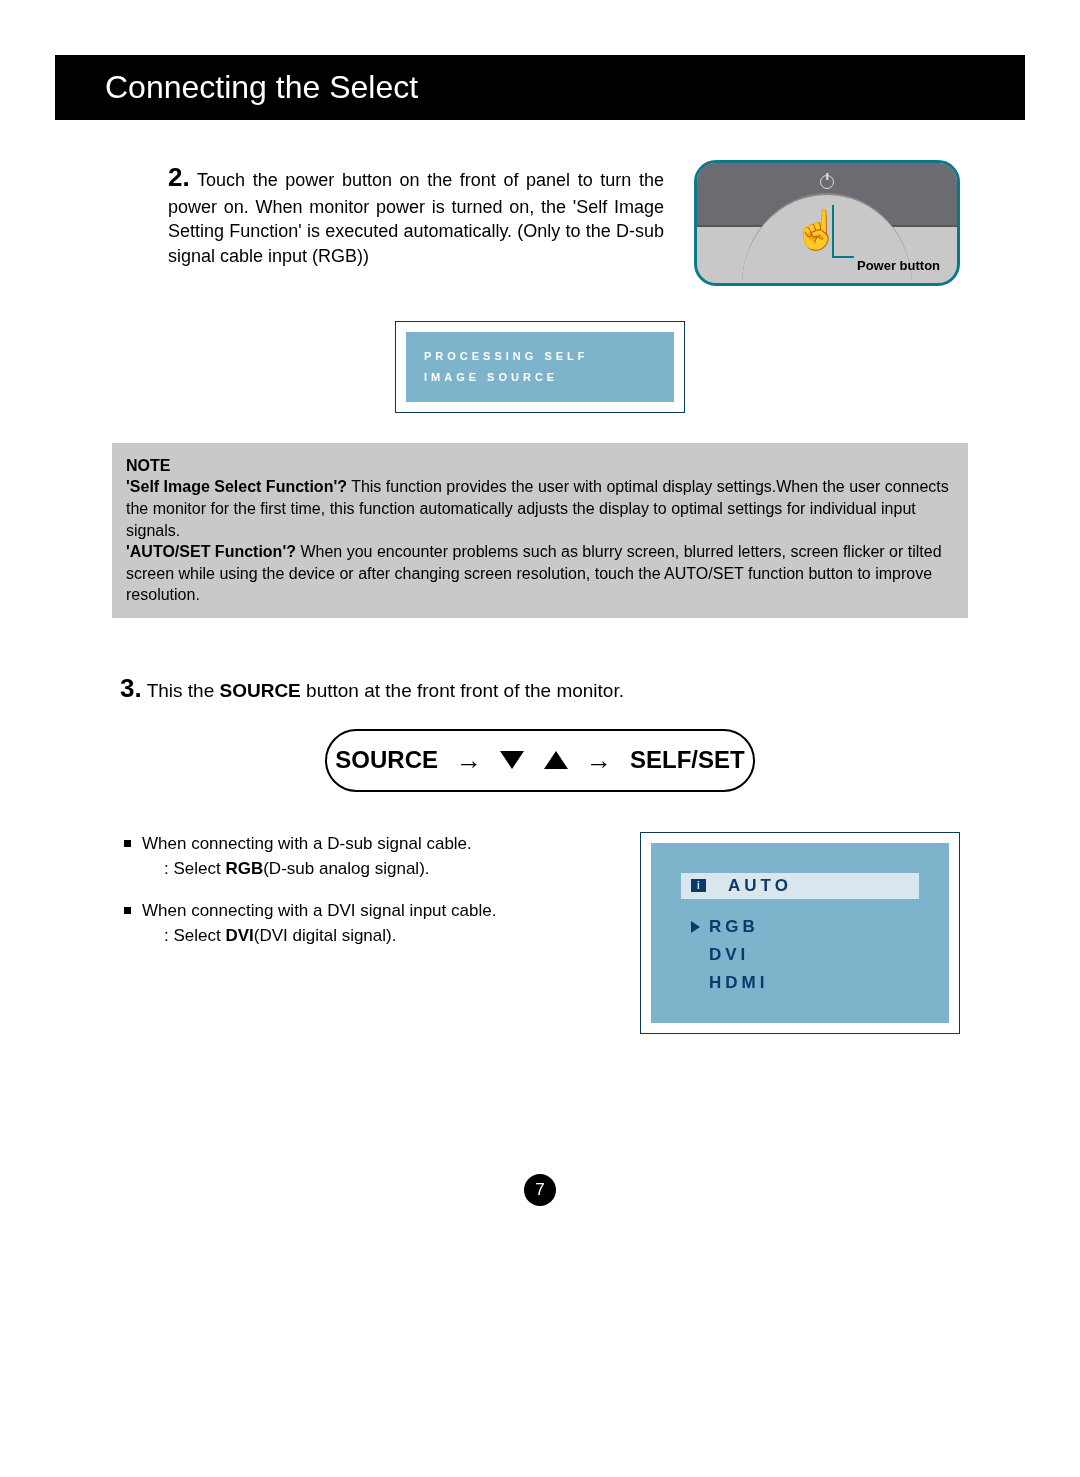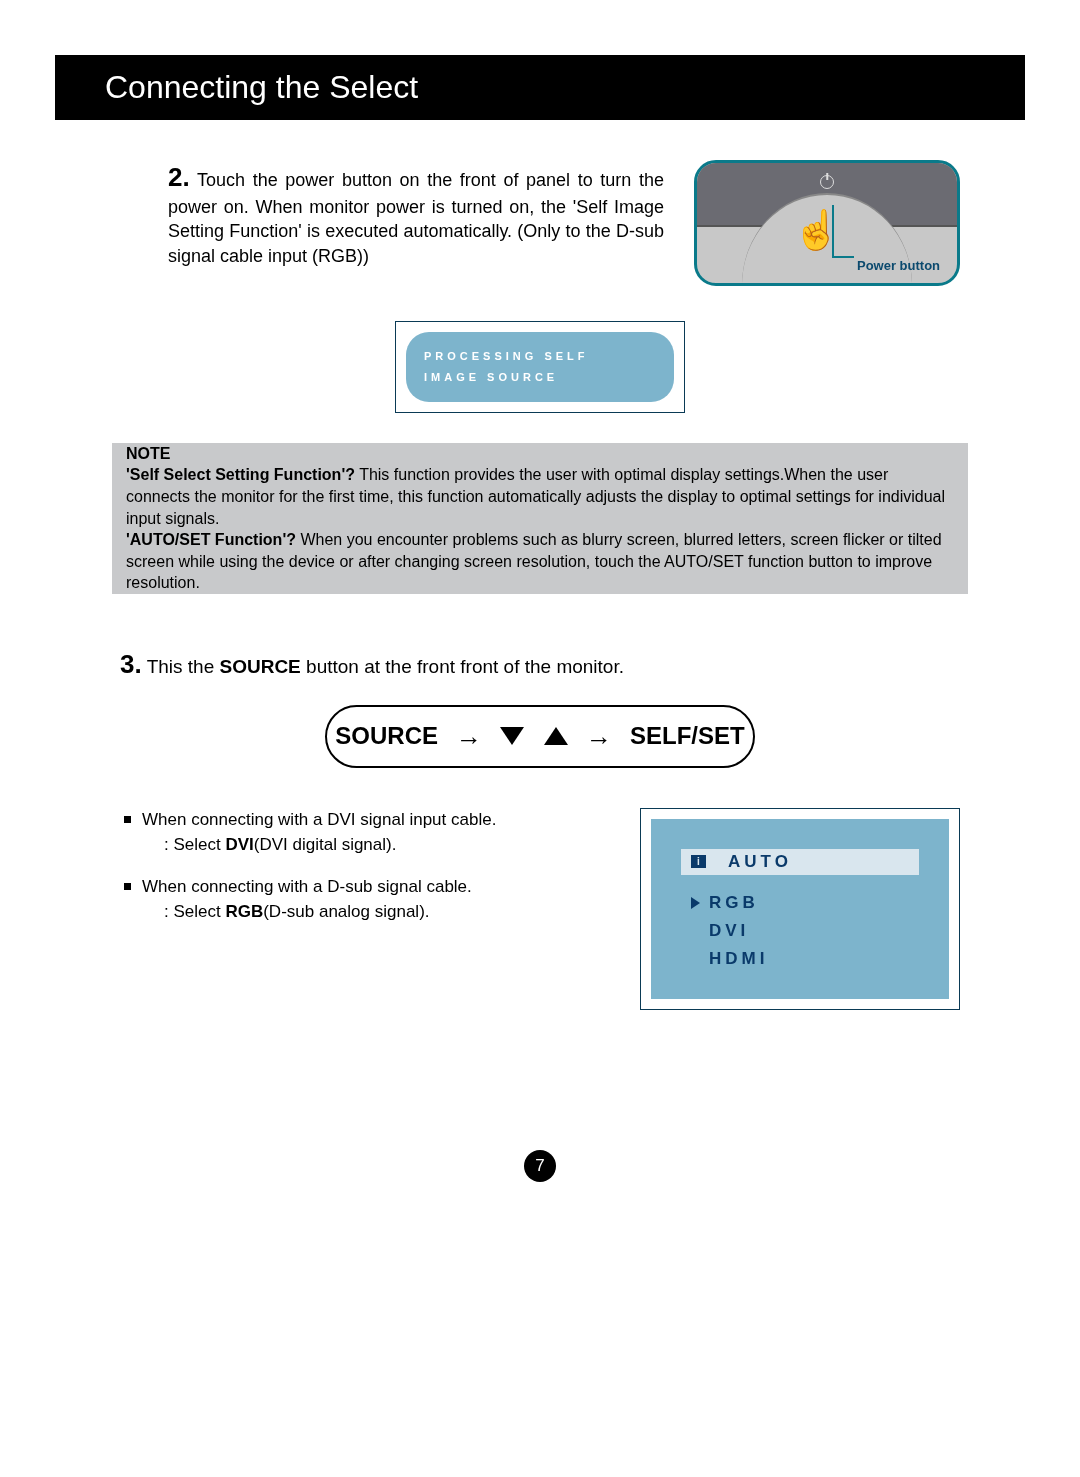--- a/index.html
+++ b/index.html
@@ -106,42 +106,41 @@
     width: 22px;
     height: 2px;
     background: #0a7a8a;
   }
   .power-label {
     position: absolute;
     bottom: 10px;
     left: 160px;
     font-size: 13px;
     font-weight: bold;
-    color: #0c4a6e;
+    color: #000000;
   }
   .osd-box {
     width: 290px;
     margin: 35px auto 30px auto;
     border: 1.5px solid #0a3a55;
     padding: 10px;
     box-sizing: border-box;
   }
   .osd-inner {
     background: #7db4cc;
     padding: 14px 18px;
     color: #fff;
     font-size: 11px;
     font-weight: bold;
     letter-spacing: 4px;
     line-height: 1.9;
-    border-radius: 23px;
   }
   .note-box {
     background: #c8c9cb;
-    padding: 0 14px;
+    padding: 12px 14px;
     font-size: 16px;
     line-height: 1.35;
     margin: 0 -8px;
   }
   .note-title { font-weight: bold; }
   .step3 {
     margin-top: 55px;
     font-size: 19px;
   }
   .source-pill {
@@ -285,21 +284,21 @@
     <div class="osd-box">
       <div class="osd-inner">
         <div>PROCESSING SELF</div>
         <div>IMAGE SOURCE</div>
       </div>
     </div>
 
     <div class="note-box">
       <div class="note-title">NOTE</div>
       <div>
-        <b>'Self Select Setting Function'?</b><span> This function provides the user with optimal display settings.When the user connects the monitor for the first time, this function automatically adjusts the display to optimal settings for individual input signals.</span>
+        <b>'Self Image Select Function'?</b><span> This function provides the user with optimal display settings.When the user connects the monitor for the first time, this function automatically adjusts the display to optimal settings for individual input signals.</span>
       </div>
       <div>
         <b>'AUTO/SET Function'?</b><span> When you encounter problems such as blurry screen, blurred letters, screen flicker or tilted screen while using the device or after changing screen resolution, touch the AUTO/SET function button to improve resolution.</span>
       </div>
     </div>
 
     <div class="step3">
       <span class="step-num">3.</span>
       <span> This the </span><b>SOURCE</b><span> button at the front front of the monitor.</span>
     </div>
@@ -310,30 +309,30 @@
       <span class="tri-down"></span>
       <span class="tri-up"></span>
       <span class="arrow-r">→</span>
       <span>SELF/SET</span>
     </div>
 
     <div class="two-col">
       <div class="left-list">
 
         <div class="item">
+          <div>When connecting with a D-sub signal cable.</div>
+          <div class="sub">
+            <span>: Select </span><b>RGB</b><span>(D-sub analog signal).</span>
+          </div>
+        </div>
+
+        <div class="item">
           <div>When connecting with a DVI signal input cable.</div>
           <div class="sub">
             <span>: Select </span><b>DVI</b><span>(DVI digital signal).</span>
-          </div>
-        </div>
-
-        <div class="item">
-          <div>When connecting with a D-sub signal cable.</div>
-          <div class="sub">
-            <span>: Select </span><b>RGB</b><span>(D-sub analog signal).</span>
           </div>
         </div>
 
 
       </div>
 
       <div class="input-panel">
         <div class="input-panel-inner">
           <div class="input-title-row">
             <span class="info-icon">i</span>

